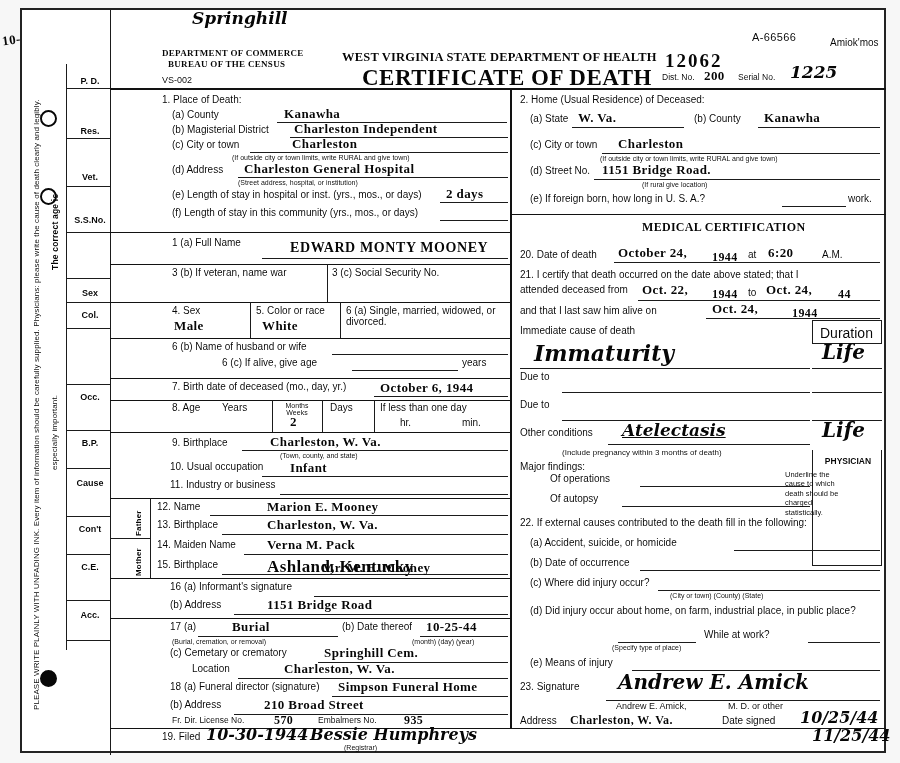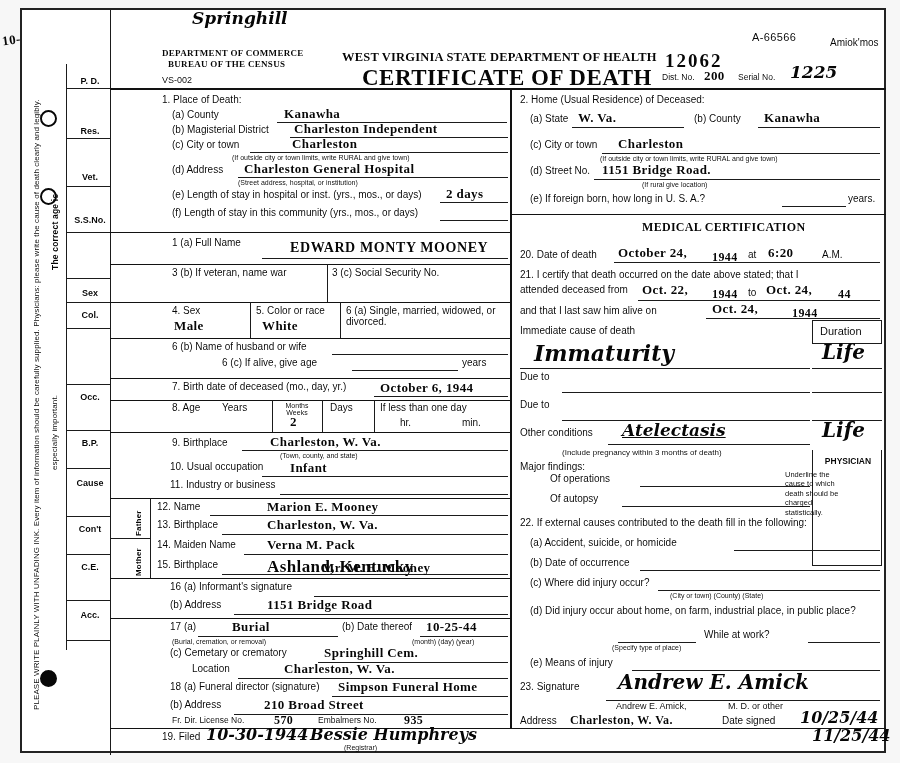--- a/index.html
+++ b/index.html
@@ -347,21 +347,21 @@
     <div class="abs hand" style="left:596px;top:126px;font-size:13px;">Charleston</div>
     <div class="line hl" style="left:580px;top:143px;width:278px;"></div>
     <div class="abs xsm" style="left:578px;top:145px;">(If outside city or town limits, write RURAL and give town)</div>
 
     <div class="abs prt" style="left:508px;top:156px;">(d) Street No.</div>
     <div class="abs hand" style="left:580px;top:152px;font-size:13px;">1151 Bridge Road.</div>
     <div class="line hl" style="left:572px;top:169px;width:286px;"></div>
     <div class="abs xsm" style="left:620px;top:171px;">(If rural give location)</div>
 
     <div class="abs prt" style="left:508px;top:184px;">(e) If foreign born, how long in U. S. A.?</div>
-    <div class="abs prt" style="left:826px;top:184px;">years.</div>
+    <div class="abs prt" style="left:826px;top:184px;">work.</div>
     <div class="line hl" style="left:760px;top:196px;width:64px;"></div>
 
     <div class="line hl thick" style="left:488px;top:204px;width:376px;"></div>
 
     <div class="abs ttl" style="left:620px;top:210px;font-size:12px;letter-spacing:.3px;">MEDICAL CERTIFICATION</div>
 
     <div class="abs prt" style="left:498px;top:240px;">20. Date of death</div>
     <div class="abs hand" style="left:596px;top:235px;font-size:13px;">October 24,</div>
     <div class="abs hand" style="left:690px;top:240px;font-size:12px;">1944</div>
     <div class="abs prt" style="left:726px;top:240px;">at</div>
@@ -377,21 +377,21 @@
     <div class="abs hand" style="left:816px;top:277px;font-size:12px;">44</div>
     <div class="line hl" style="left:616px;top:290px;width:242px;"></div>
 
     <div class="abs prt" style="left:498px;top:296px;">and that I last saw him alive on</div>
     <div class="abs hand" style="left:690px;top:291px;font-size:13px;">Oct. 24,</div>
     <div class="abs hand" style="left:770px;top:296px;font-size:12px;">1944</div>
     <div class="line hl" style="left:684px;top:308px;width:174px;"></div>
 
     <div class="abs prt" style="left:498px;top:316px;">Immediate cause of death</div>
     <div class="box" style="left:790px;top:310px;width:70px;height:24px;"></div>
-    <div class="abs prt" style="left:798px;top:316px;font-size:11px;text-align:center;">Duration</div>
+    <div class="abs prt" style="left:798px;top:316px;font-size:14px;text-align:center;">Duration</div>
 
     <div class="abs script" style="left:512px;top:330px;font-size:22px;">Immaturity</div>
     <div class="abs script" style="left:800px;top:330px;font-size:20px;">Life</div>
     <div class="line hl" style="left:498px;top:358px;width:290px;"></div>
     <div class="line hl" style="left:790px;top:358px;width:70px;"></div>
 
     <div class="abs prt" style="left:498px;top:362px;">Due to</div>
     <div class="line hl" style="left:540px;top:382px;width:248px;"></div>
     <div class="line hl" style="left:790px;top:382px;width:70px;"></div>
 

